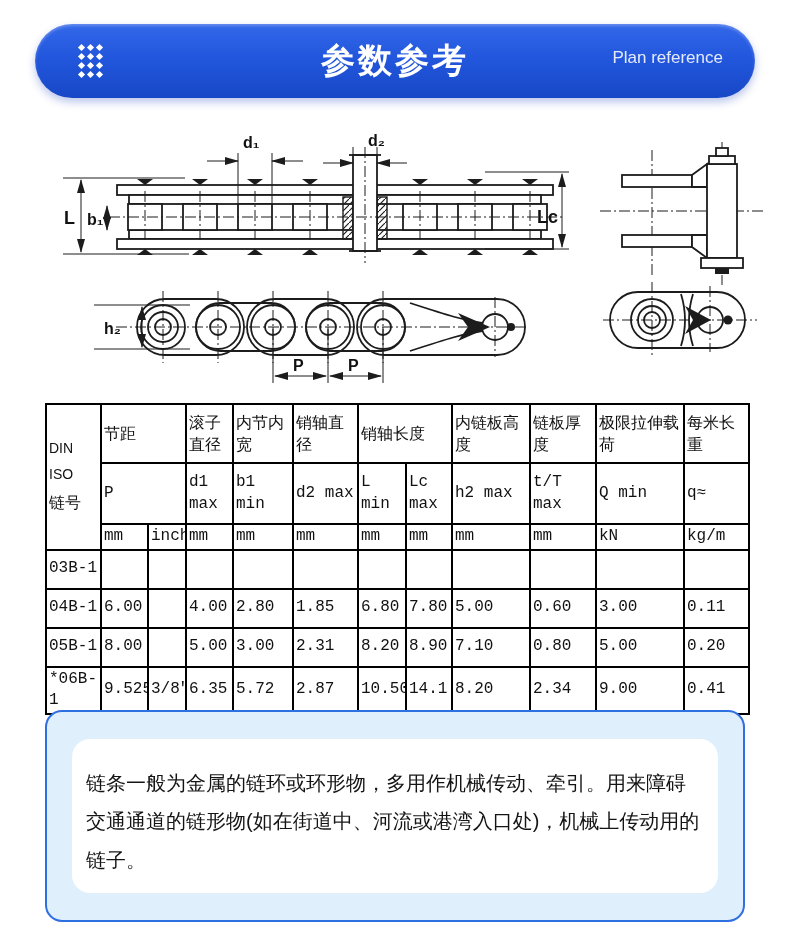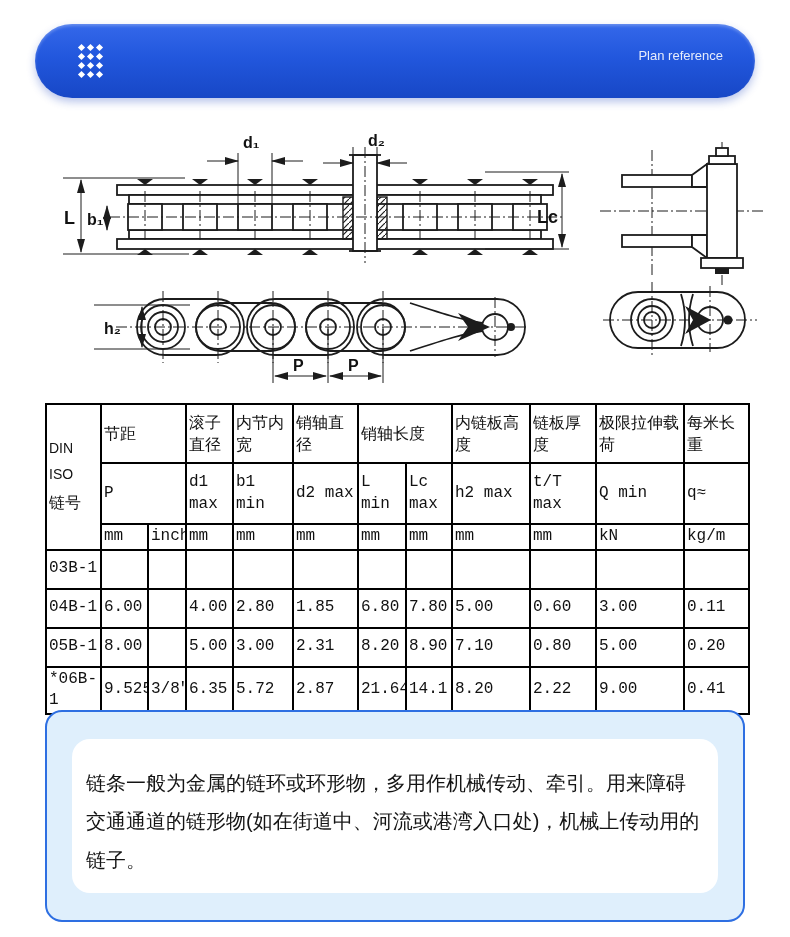--- a/index.html
+++ b/index.html
@@ -5,21 +5,21 @@
   html,body{margin:0;padding:0;background:#ffffff;}
   body{width:790px;height:937px;position:relative;font-family:"Liberation Sans",sans-serif;overflow:hidden;}
 
   
   .header-pill{position:absolute;left:35px;top:24px;width:720px;height:74px;border-radius:37px;
     background:linear-gradient(180deg,#3468ea 0%,#2257dd 45%,#1747c6 100%);
     box-shadow:0 4px 8px rgba(24,64,190,.30), inset 0 2px 3px rgba(255,255,255,.25);}
   .header-icon{position:absolute;left:42px;top:19px;width:27px;height:36px;}
   .header-title{position:absolute;left:0;right:0;top:14px;text-align:center;color:#ffffff;
     font-size:34px;font-weight:bold;letter-spacing:3px;}
-  .header-subtitle{position:absolute;right:32px;top:24px;color:rgba(255,255,255,.88);font-size:13px;font-weight:400;margin-left:8px;}
+  .header-subtitle{position:absolute;right:32px;top:24px;color:rgba(255,255,255,.88);font-size:17px;font-weight:400;margin-left:8px;}
 
   
   .dwg{position:absolute;}
   #side-view{left:55px;top:133px;}
   #plan-view{left:58px;top:283px;}
   #offset-view{left:595px;top:140px;}
   .ln{stroke:#1c1c1c;stroke-width:1.8;fill:#ffffff;}
   .lnf{stroke:#1c1c1c;stroke-width:1.8;fill:none;}
   .thin{stroke:#1c1c1c;stroke-width:1;fill:none;}
   .cl{stroke:#1c1c1c;stroke-width:1;fill:none;stroke-dasharray:11 3 2 3;}
@@ -71,20 +71,21 @@
         <path d="M13.5 9.9 L17.1 13.5 L13.5 17.1 L9.9 13.5 Z"></path>
         <path d="M22.5 9.9 L26.1 13.5 L22.5 17.1 L18.9 13.5 Z"></path>
       <path d="M4.5 18.9 L8.1 22.5 L4.5 26.1 L0.9 22.5 Z"></path>
         <path d="M13.5 18.9 L17.1 22.5 L13.5 26.1 L9.9 22.5 Z"></path>
         <path d="M22.5 18.9 L26.1 22.5 L22.5 26.1 L18.9 22.5 Z"></path>
       <path d="M4.5 27.9 L8.1 31.5 L4.5 35.1 L0.9 31.5 Z"></path>
         <path d="M13.5 27.9 L17.1 31.5 L13.5 35.1 L9.9 31.5 Z"></path>
         <path d="M22.5 27.9 L26.1 31.5 L22.5 35.1 L18.9 31.5 Z"></path>
     </g>
   </svg>
+  <div class="header-title">参数参考</div>
   <div class="header-subtitle">Plan reference</div>
 </div>
 
 <svg id="side-view" class="dwg" width="520" height="140" viewBox="0 0 520 140">
 
   <line class="thin" x1="8" y1="45" x2="130" y2="45"></line>
   <line class="thin" x1="8" y1="121" x2="134" y2="121"></line>
   <line class="thin" x1="26" y1="47" x2="26" y2="119" marker-start="url(#arw)" marker-end="url(#arw)"></line>
   <line class="thin" x1="52" y1="73" x2="52" y2="97" marker-start="url(#arw)" marker-end="url(#arw)"></line>
 
@@ -331,24 +332,24 @@
       <td class="mono">5.00</td>
       <td class="mono">0.20</td>
     </tr>
     <tr class="r-data">
       <td class="mono">*06B-1</td>
       <td class="mono">9.525</td>
       <td class="mono">3/8″</td>
       <td class="mono">6.35</td>
       <td class="mono">5.72</td>
       <td class="mono">2.87</td>
-      <td class="mono">21.64</td>
+      <td class="mono">10.50</td>
       <td class="mono">14.1</td>
       <td class="mono">8.20</td>
-      <td class="mono">2.22</td>
+      <td class="mono">2.34</td>
       <td class="mono">9.00</td>
       <td class="mono">0.41</td>
     </tr>
   </tbody>
 </table>
 
 <div class="info-outer">
   <div class="info-inner">
     <p>链条一般为金属的链环或环形物，多用作机械传动、牵引。用来障碍交通通道的链形物(如在街道中、河流或港湾入口处)，机械上传动用的链子。</p>
   </div>

